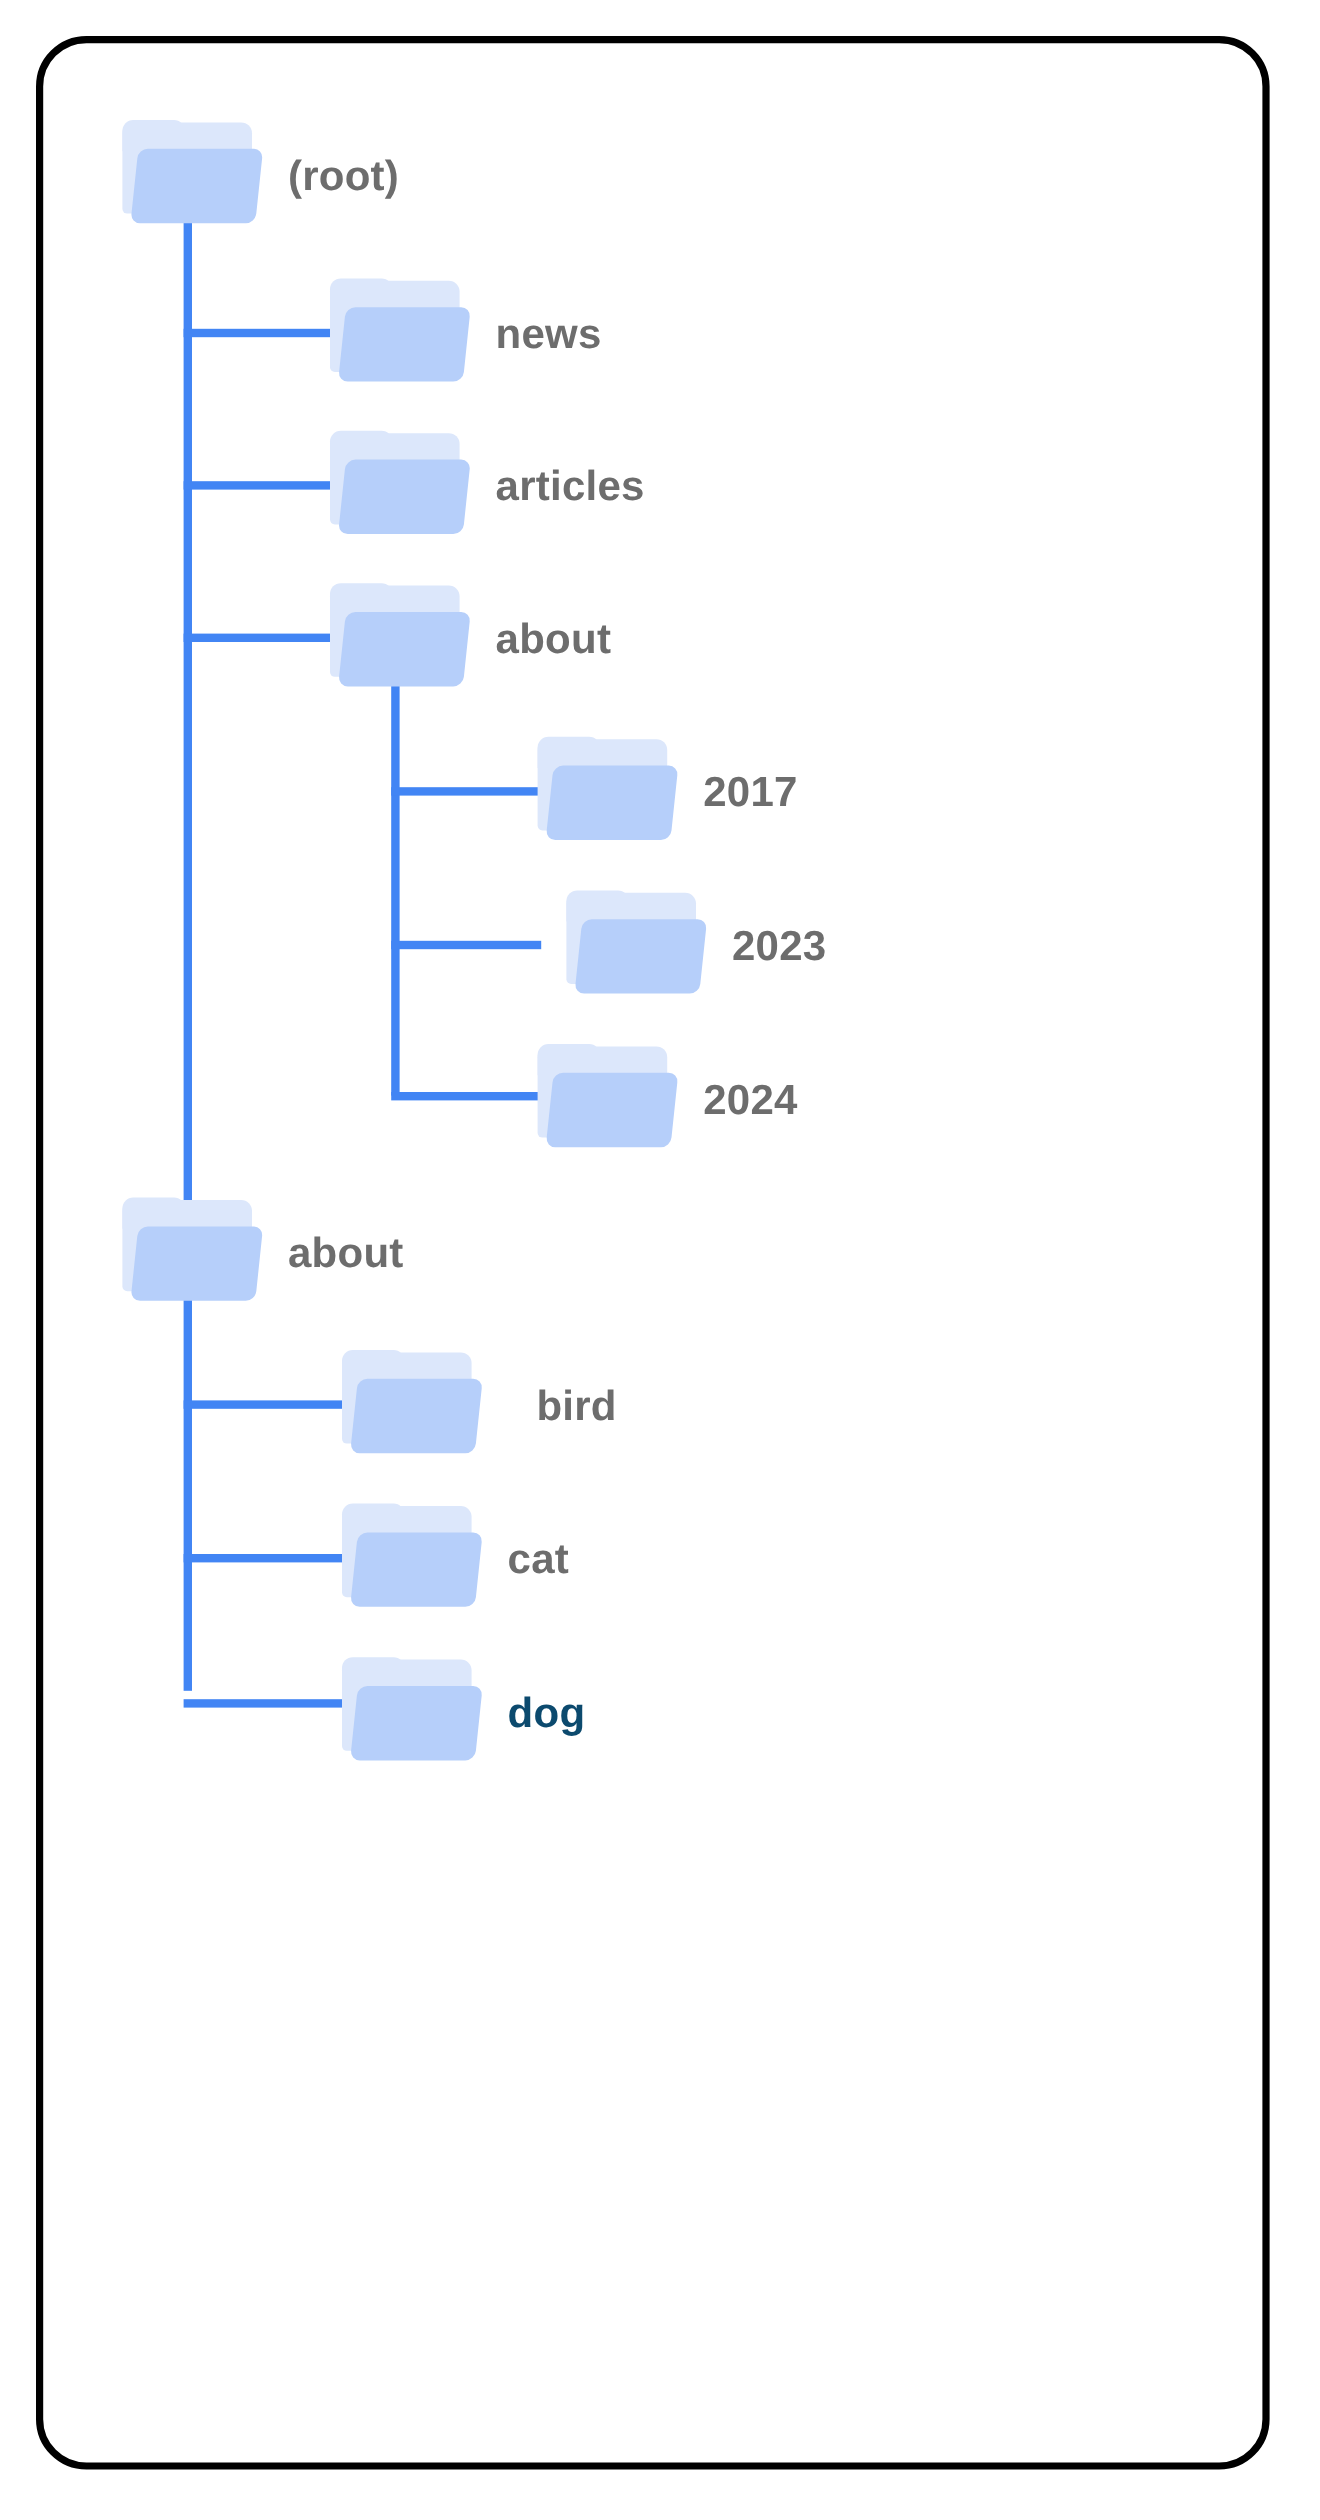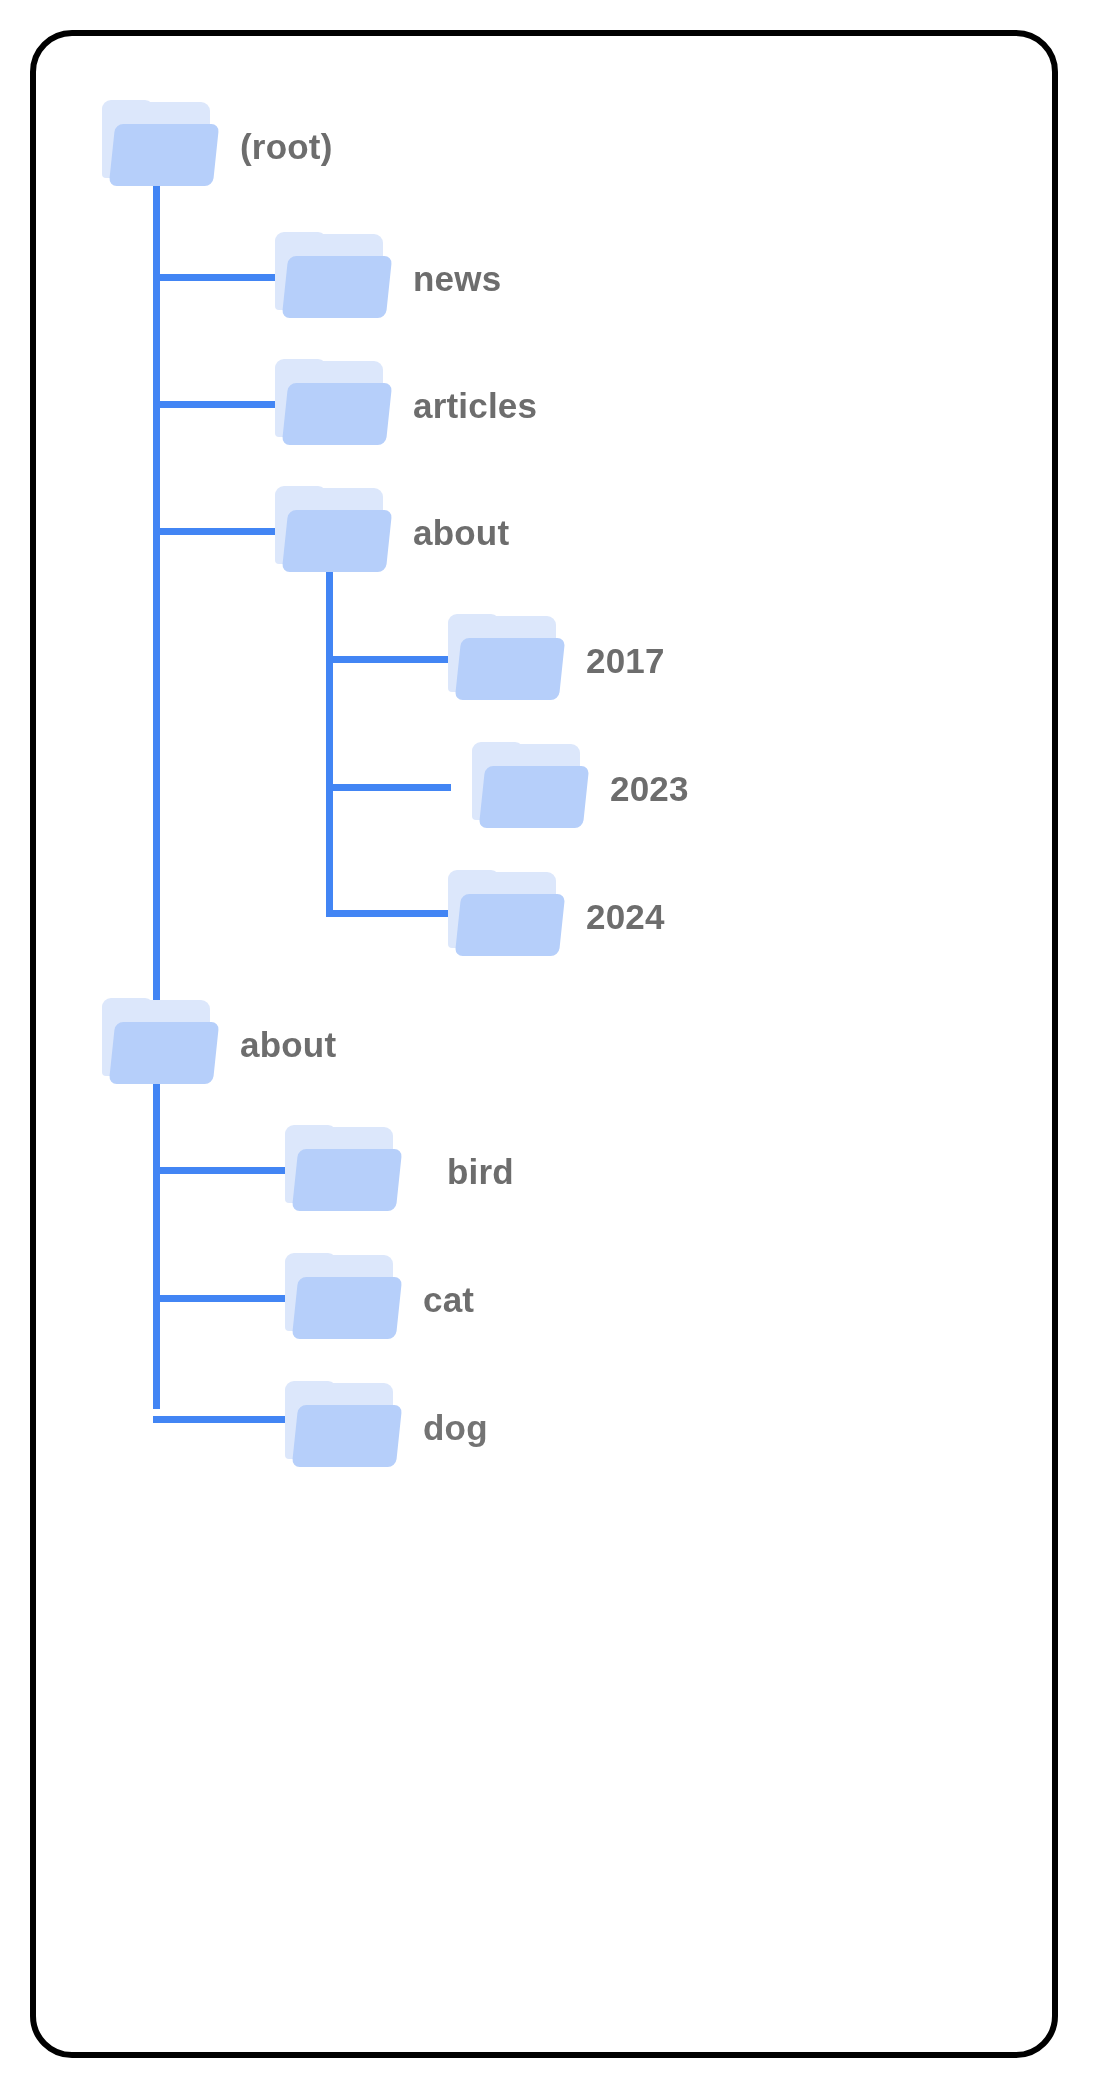--- a/index.html
+++ b/index.html
@@ -209,18 +209,18 @@
             <div class="folder-front" style="background: rgb(182, 207, 250);"></div>
           </div>
           <div class="node-label" style="color: rgb(109, 109, 109);">cat</div>
         </div>
         <div class="node" style="left: 283px; top: 1381px;">
           <div class="folder-icon">
             <div class="folder-tab" style="background: rgb(220, 231, 251);"></div>
             <div class="folder-back" style="background: rgb(220, 231, 251);"></div>
             <div class="folder-front" style="background: rgb(182, 207, 250);"></div>
           </div>
-          <div class="node-label" style="color: #737373;">dog</div>
+          <div class="node-label" style="color: #0c4a6e;">dog</div>
         </div>
       </div>
   </div>
 
 </div>
 
 </body></html>

